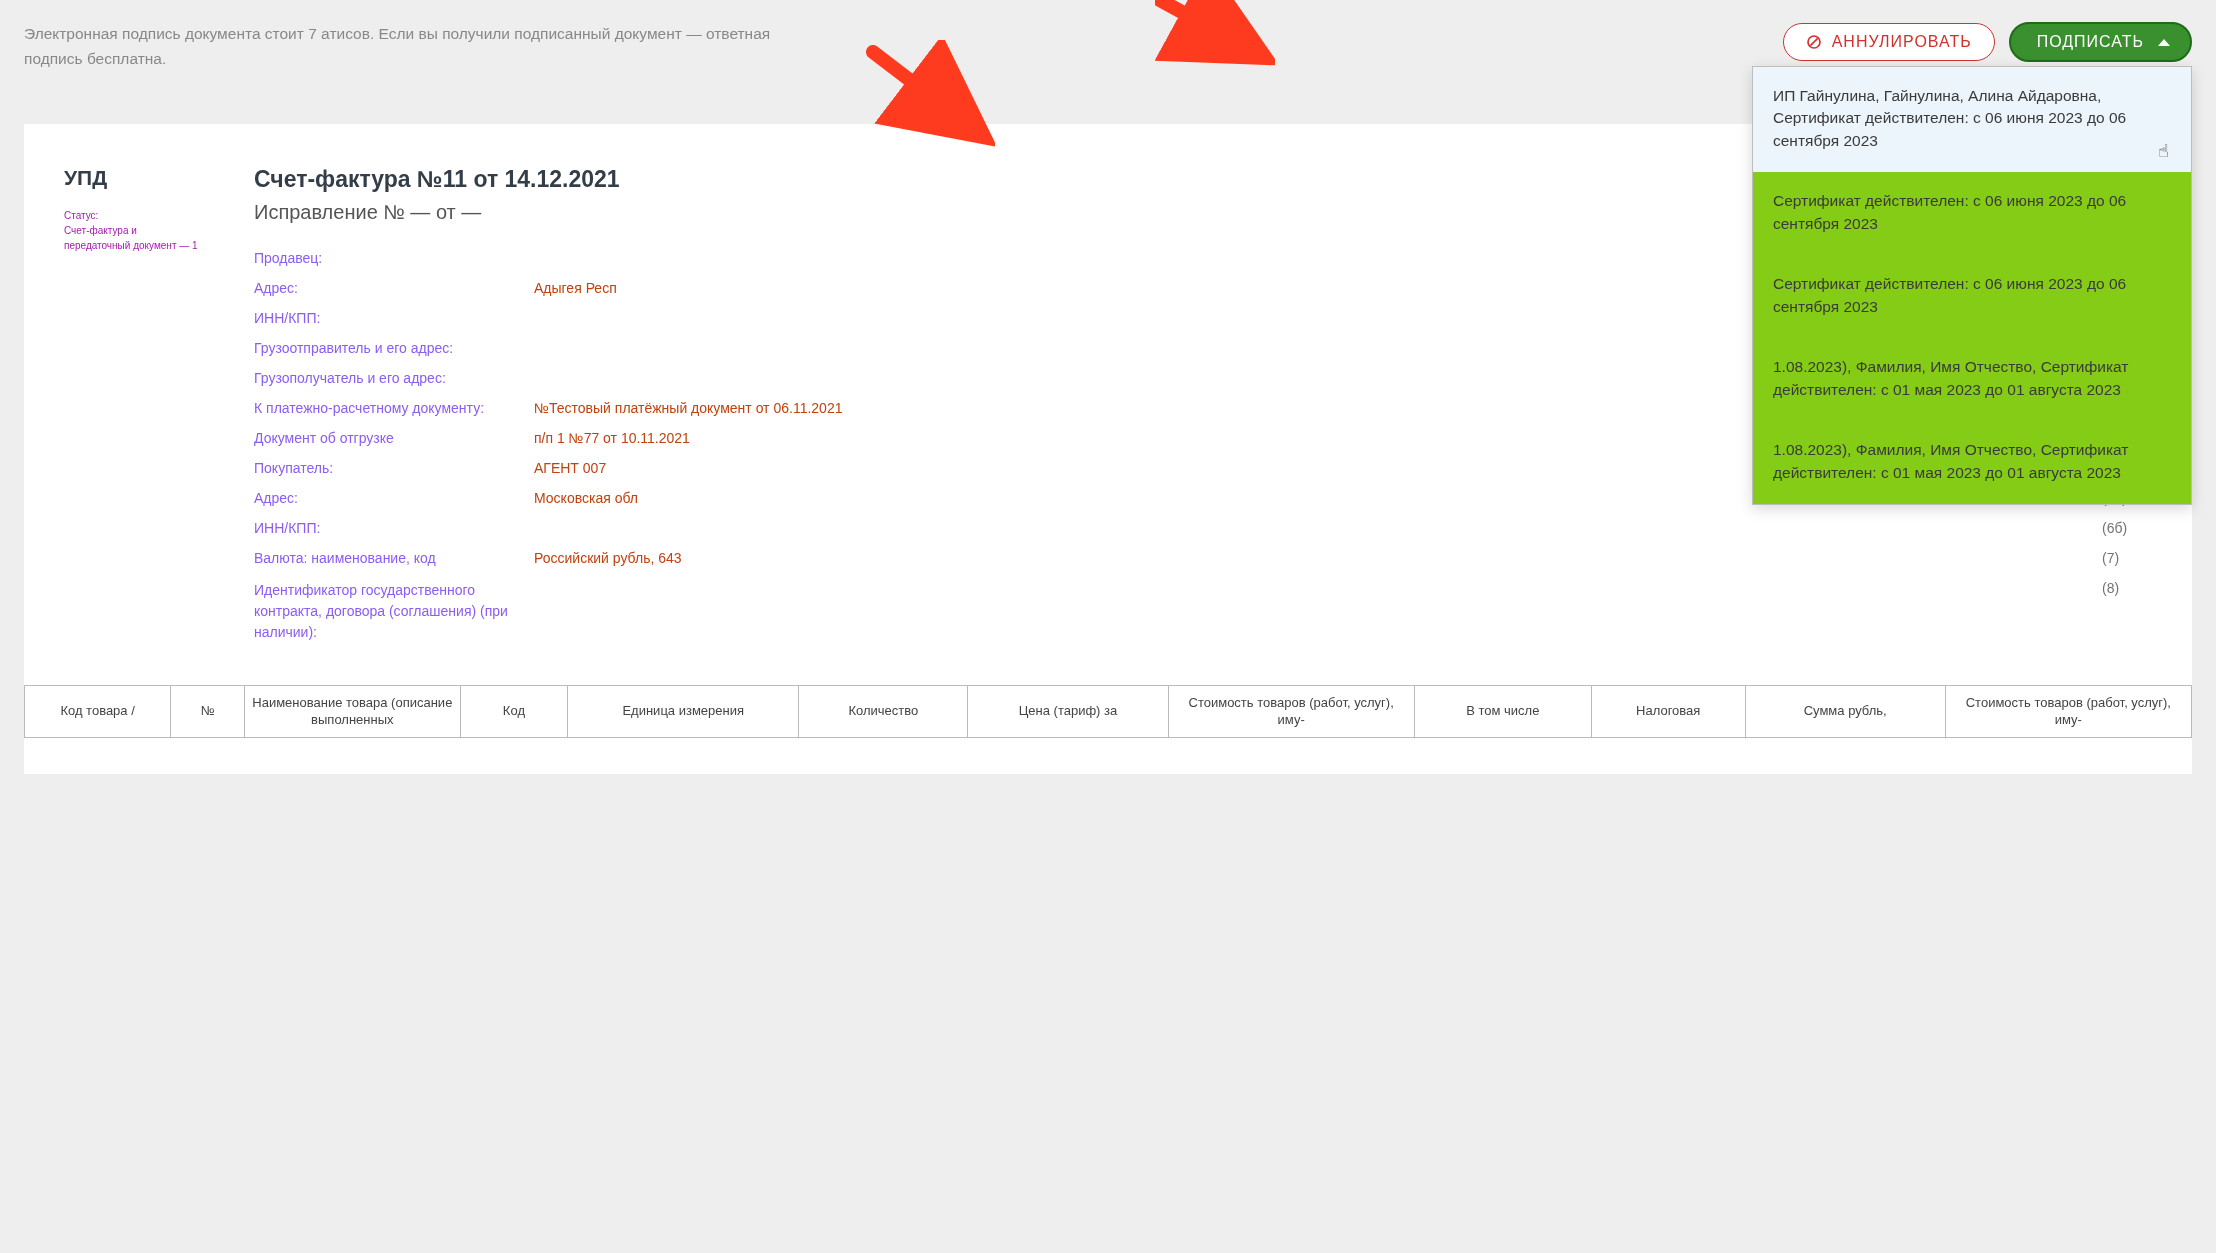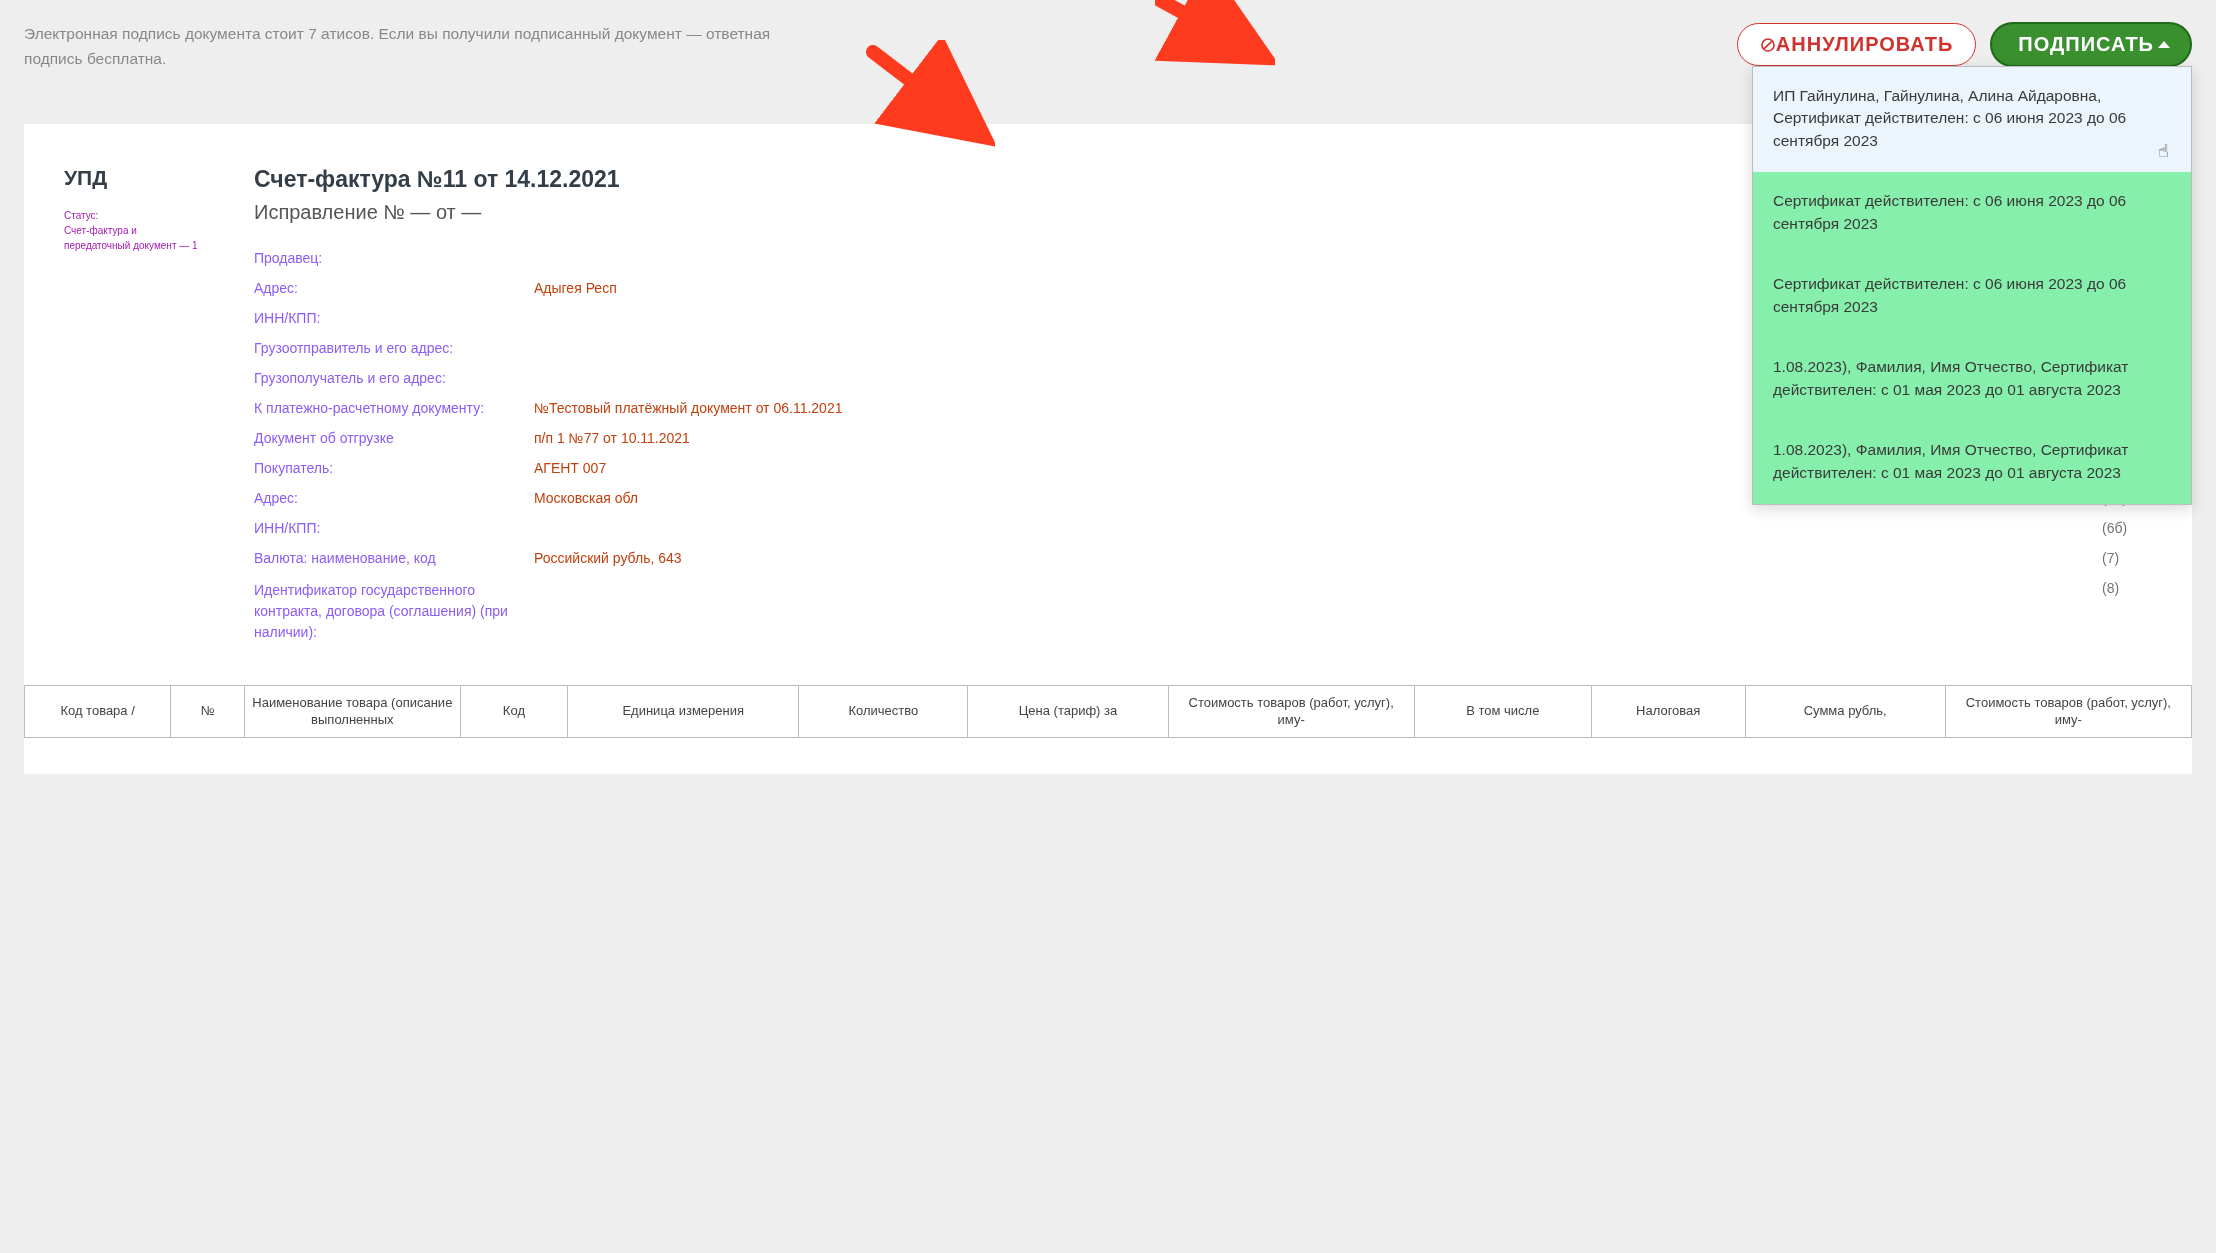--- a/index.html
+++ b/index.html
@@ -25,24 +25,25 @@
   }
   .actions {
     display: flex;
     gap: 14px;
     align-items: center;
     flex-shrink: 0;
   }
   .btn {
     display: inline-flex;
     align-items: center;
+    gap: 10px;
     padding: 9px 22px;
     border-radius: 999px;
-    font-size: 20px;
-    font-weight: 700;
+    font-size: 16px;
+    font-weight: 400;
     letter-spacing: 1px;
     cursor: pointer;
     white-space: nowrap;
     user-select: none;
   }
   .btn-cancel {
     background: #fff;
     color: #d0322e;
     border: 1.5px solid #d0322e;
   }
@@ -60,21 +61,21 @@
     border-left: 6px solid transparent;
     border-right: 6px solid transparent;
     border-bottom: 7px solid #fff;
     margin-left: 4px;
   }
   .dropdown {
     position: absolute;
     top: 66px;
     right: 24px;
     width: 440px;
-    background: #86efac;
+    background: #84cc16;
     border: 1px solid #bdbdbd;
     box-shadow: 0 4px 14px rgba(0,0,0,.15);
     z-index: 50;
     max-height: 470px;
     overflow: hidden;
   }
   .dropdown-item {
     padding: 18px 20px 20px;
     font-size: 15.5px;
     line-height: 1.45;

